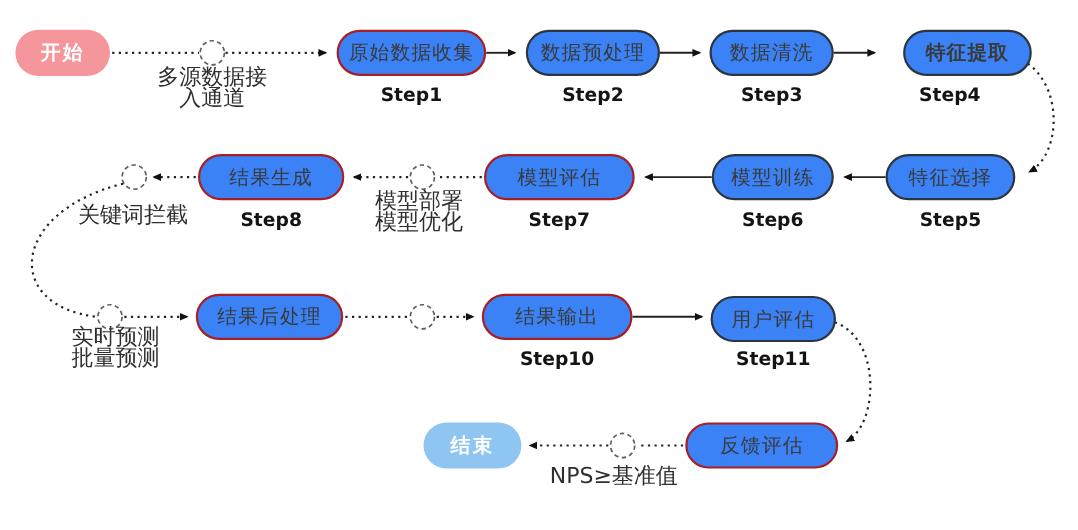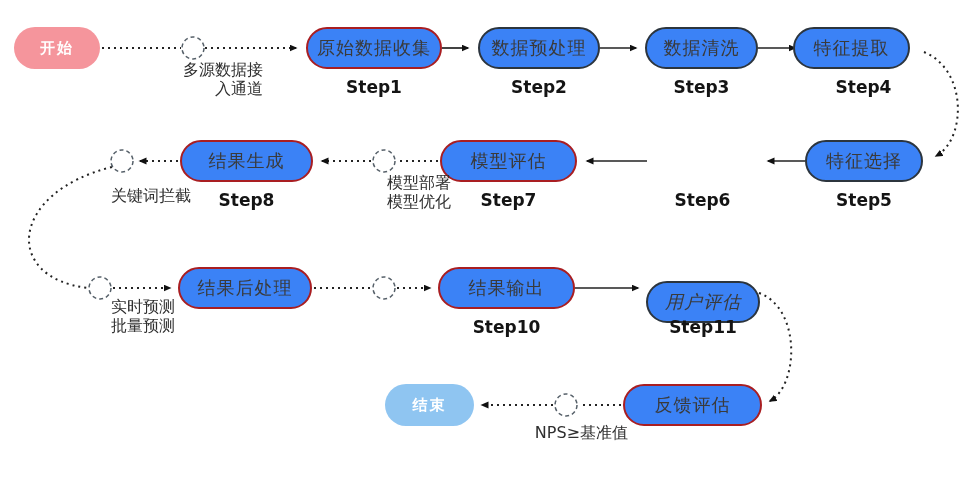--- a/index.html
+++ b/index.html
@@ -20,30 +20,30 @@
   .box{
     position:absolute;height:42px;box-sizing:border-box;background:#3b82f6;
     border:2.5px solid var(--normal-border);border-radius:21px;
     display:flex;align-items:center;justify-content:center;
     font-size:18px;color:var(--box-text);letter-spacing:1px;z-index:2;
   }
   .box.red{border-color:var(--highlight-border);}
   .pill{
     position:absolute;height:42px;box-sizing:border-box;border-radius:21px;
     display:flex;align-items:center;justify-content:center;
-    font-size:15px;font-weight:bold;color:#ffffff;letter-spacing:2px;z-index:2;
+    font-size:18px;font-weight:bold;color:#ffffff;letter-spacing:2px;z-index:2;
   }
   .pill.start{background:var(--start-fill);}
   .pill.end{background:var(--end-fill);}
   .steplabel{
     position:absolute;height:20px;display:flex;align-items:center;justify-content:center;
     font-size:17px;font-weight:bold;color:var(--step-text);z-index:2;
   }
   .connlabel{
-    position:absolute;text-align:right;font-size:16px;line-height:19px;
+    position:absolute;text-align:center;font-size:20px;line-height:19px;
     color:var(--conn-text);white-space:pre-line;z-index:2;
   }
 </style>
 </head>
 <body>
 
 <div class="stage">
 
   <svg class="edges" viewBox="0 0 980 482" xmlns="http://www.w3.org/2000/svg">
     <defs>
@@ -82,29 +82,30 @@
     <circle cx="384" cy="288" r="11" fill="#ffffff" stroke="#566069" stroke-width="1.5" stroke-dasharray="4 3"></circle>
     <circle cx="566" cy="405" r="11" fill="#ffffff" stroke="#566069" stroke-width="1.5" stroke-dasharray="4 3"></circle>
   </svg>
 
   <div class="pill start" style="left:14px;top:27px;width:86px;">开始</div>
   <div class="pill end" style="left:385px;top:384px;width:89px;">结束</div>
 
   <div class="box red" style="left:306px;top:27px;width:136px;">原始数据收集</div>
   <div class="box" style="left:478px;top:27px;width:122px;">数据预处理</div>
   <div class="box" style="left:645px;top:27px;width:113px;">数据清洗</div>
-  <div class="box" style="left:793px;top:27px;width:117px;">特征提取</div>
+  <div class="box" style="left:821px;top:27px;width:117px;font-weight:bold;">特征提取</div>
 
   <div class="box" style="left:805px;top:140px;width:118px;">特征选择</div>
+  <div class="box" style="left:647px;top:140px;width:111px;">模型训练</div>
   <div class="box red" style="left:440px;top:140px;width:137px;">模型评估</div>
   <div class="box red" style="left:180px;top:140px;width:133px;">结果生成</div>
 
   <div class="box red" style="left:438px;top:267px;width:137px;">结果输出</div>
   <div class="box red" style="left:178px;top:267px;width:134px;">结果后处理</div>
-  <div class="box" style="left:646px;top:281px;width:114px;font-style:italic;">用户评估</div>
+  <div class="box" style="left:646px;top:269px;width:114px;">用户评估</div>
 
   <div class="box red" style="left:623px;top:384px;width:139px;">反馈评估</div>
 
   <div class="steplabel" style="left:306px;top:77px;width:136px;">Step1</div>
   <div class="steplabel" style="left:478px;top:77px;width:122px;">Step2</div>
   <div class="steplabel" style="left:645px;top:77px;width:113px;">Step3</div>
   <div class="steplabel" style="left:805px;top:77px;width:117px;">Step4</div>
   <div class="steplabel" style="left:805px;top:190px;width:118px;">Step5</div>
   <div class="steplabel" style="left:647px;top:190px;width:111px;">Step6</div>
   <div class="steplabel" style="left:440px;top:190px;width:137px;">Step7</div>

